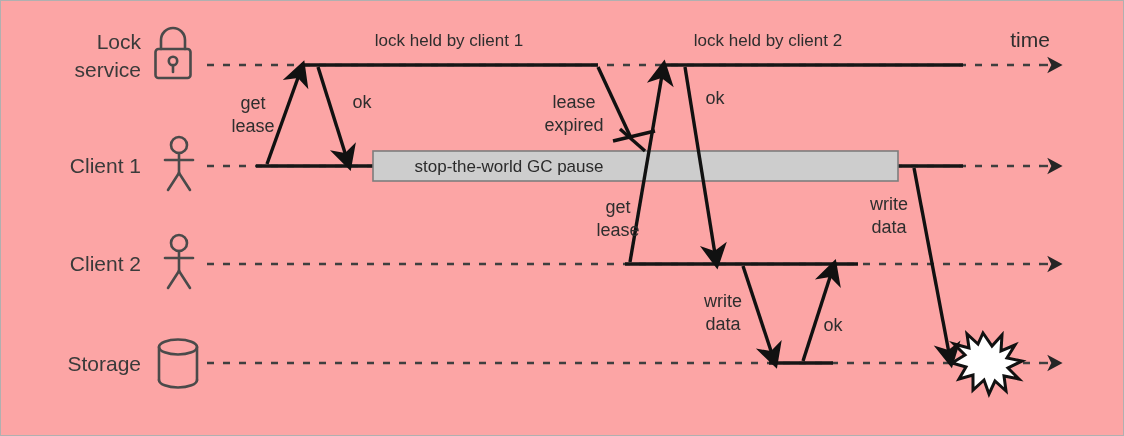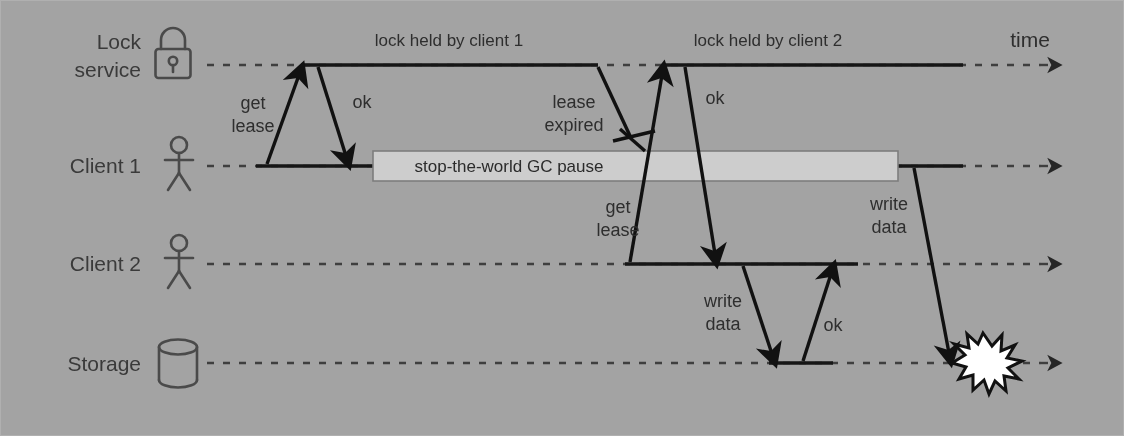--- a/index.html
+++ b/index.html
@@ -9,21 +9,21 @@
     background: #ffffff;
   }
   body {
     font-family: "Liberation Sans", "DejaVu Sans", sans-serif;
   }
   #figure-frame {
     position: relative;
     width: 1124px;
     height: 436px;
     box-sizing: border-box;
-    background: #a3a3a3;
+    background: #fca5a5;
     border: 1px solid #b0b0b0;
     overflow: hidden;
   }
   #diagram-svg {
     position: absolute;
     left: 0;
     top: 0;
     width: 1124px;
     height: 436px;
     display: block;

